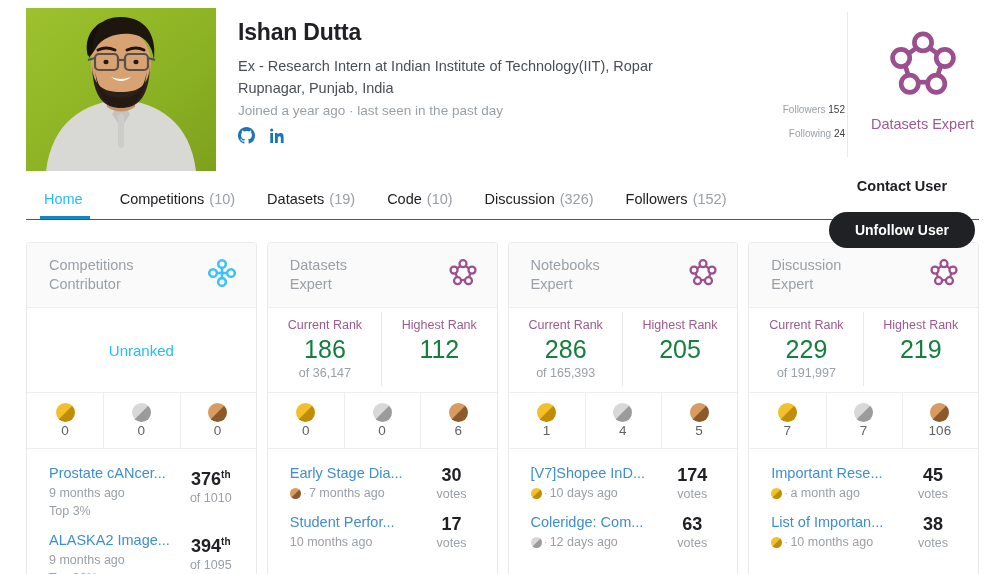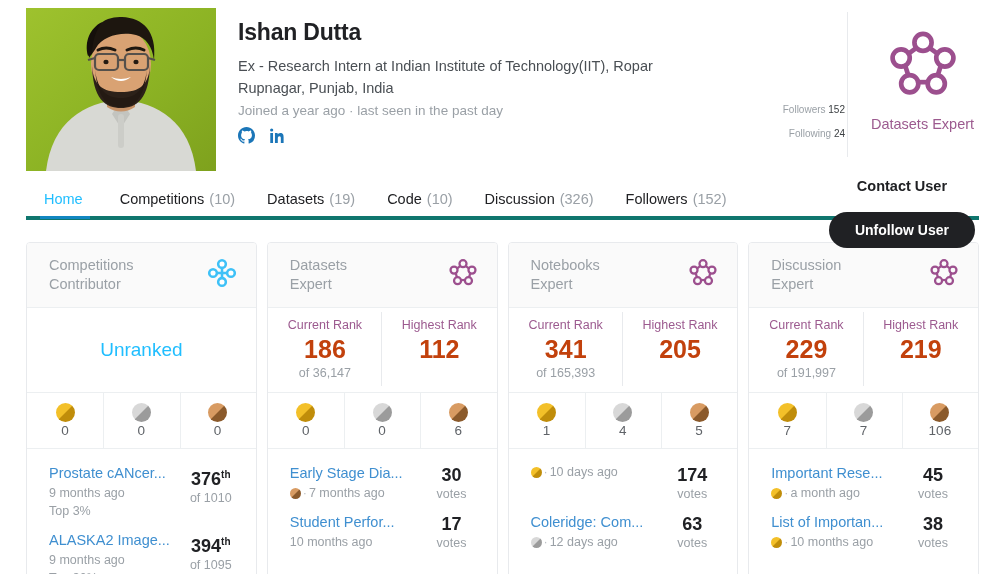--- a/index.html
+++ b/index.html
@@ -91,21 +91,21 @@
   .tier-badge .tier-label {
     margin-top: 8px;
     font-size: 14.5px;
     color: #9c5a8f;
   }
 
   
   .tabbar {
     position: relative;
     height: 42px;
-    border-bottom: 4px solid #0f766e;
+    border-bottom: 1px solid #0f766e;
     margin: 0 26px 0 26px;
     display: flex;
     align-items: flex-start;
   }
   .tabs {
     display: flex;
     align-items: center;
     gap: 0;
     height: 41px;
   }
@@ -206,35 +206,35 @@
     width: 1px;
     background: #e8eaed;
   }
   .rank-cell .rk-lbl {
     font-size: 12.5px;
     color: #9c5a8f;
     line-height: 16px;
   }
   .rank-cell .rk-val {
     font-size: 25px;
-    color: #c2410c;
+    color: #15803d;
     line-height: 32px;
-    font-weight: bold;
+    font-weight: normal;
   }
   .rank-cell .rk-of {
     font-size: 12.5px;
     color: #9aa0a6;
     line-height: 16px;
   }
   .unranked-row {
     height: 84px;
     display: flex;
     align-items: center;
     justify-content: center;
-    font-size: 19px;
+    font-size: 15px;
     color: #20beff;
   }
 
   .medal-row {
     display: flex;
     border-top: 1px solid #eceff1;
     border-bottom: 1px solid #eceff1;
     height: 57px;
   }
   .medal-cell {
@@ -621,21 +621,21 @@
             <circle cx="67" cy="74" r="11"></circle>
               <circle cx="33" cy="74" r="11"></circle>
               <circle cx="22" cy="41" r="11"></circle>
           </g>
         </svg>
       </span>
     </div>
     <div class="rank-row">
       <div class="rank-cell sep">
         <div class="rk-lbl">Current Rank</div>
-        <div class="rk-val">341</div>
+        <div class="rk-val">286</div>
         <div class="rk-of">of 165,393</div>
       </div>
       <div class="rank-cell">
         <div class="rk-lbl">Highest Rank</div>
         <div class="rk-val">205</div>
       </div>
     </div>
     <div class="medal-row">
       <div class="medal-cell">
         <span class="medal gold"></span>
@@ -646,20 +646,21 @@
         <span class="cnt">4</span>
       </div>
       <div class="medal-cell">
         <span class="medal bronze"></span>
         <span class="cnt">5</span>
       </div>
     </div>
     <div class="items">
       <div class="item">
         <div class="item-main">
+          <div class="item-title">[V7]Shopee InD...</div>
           <div class="item-sub">
             <span class="medal gold sm"></span>
             <span class="sep-dot">·</span>
             <span>10 days ago</span>
           </div>
         </div>
         <div class="item-right">
           <div class="big"><span>174</span></div>
           <div class="small">votes</div>
         </div>

